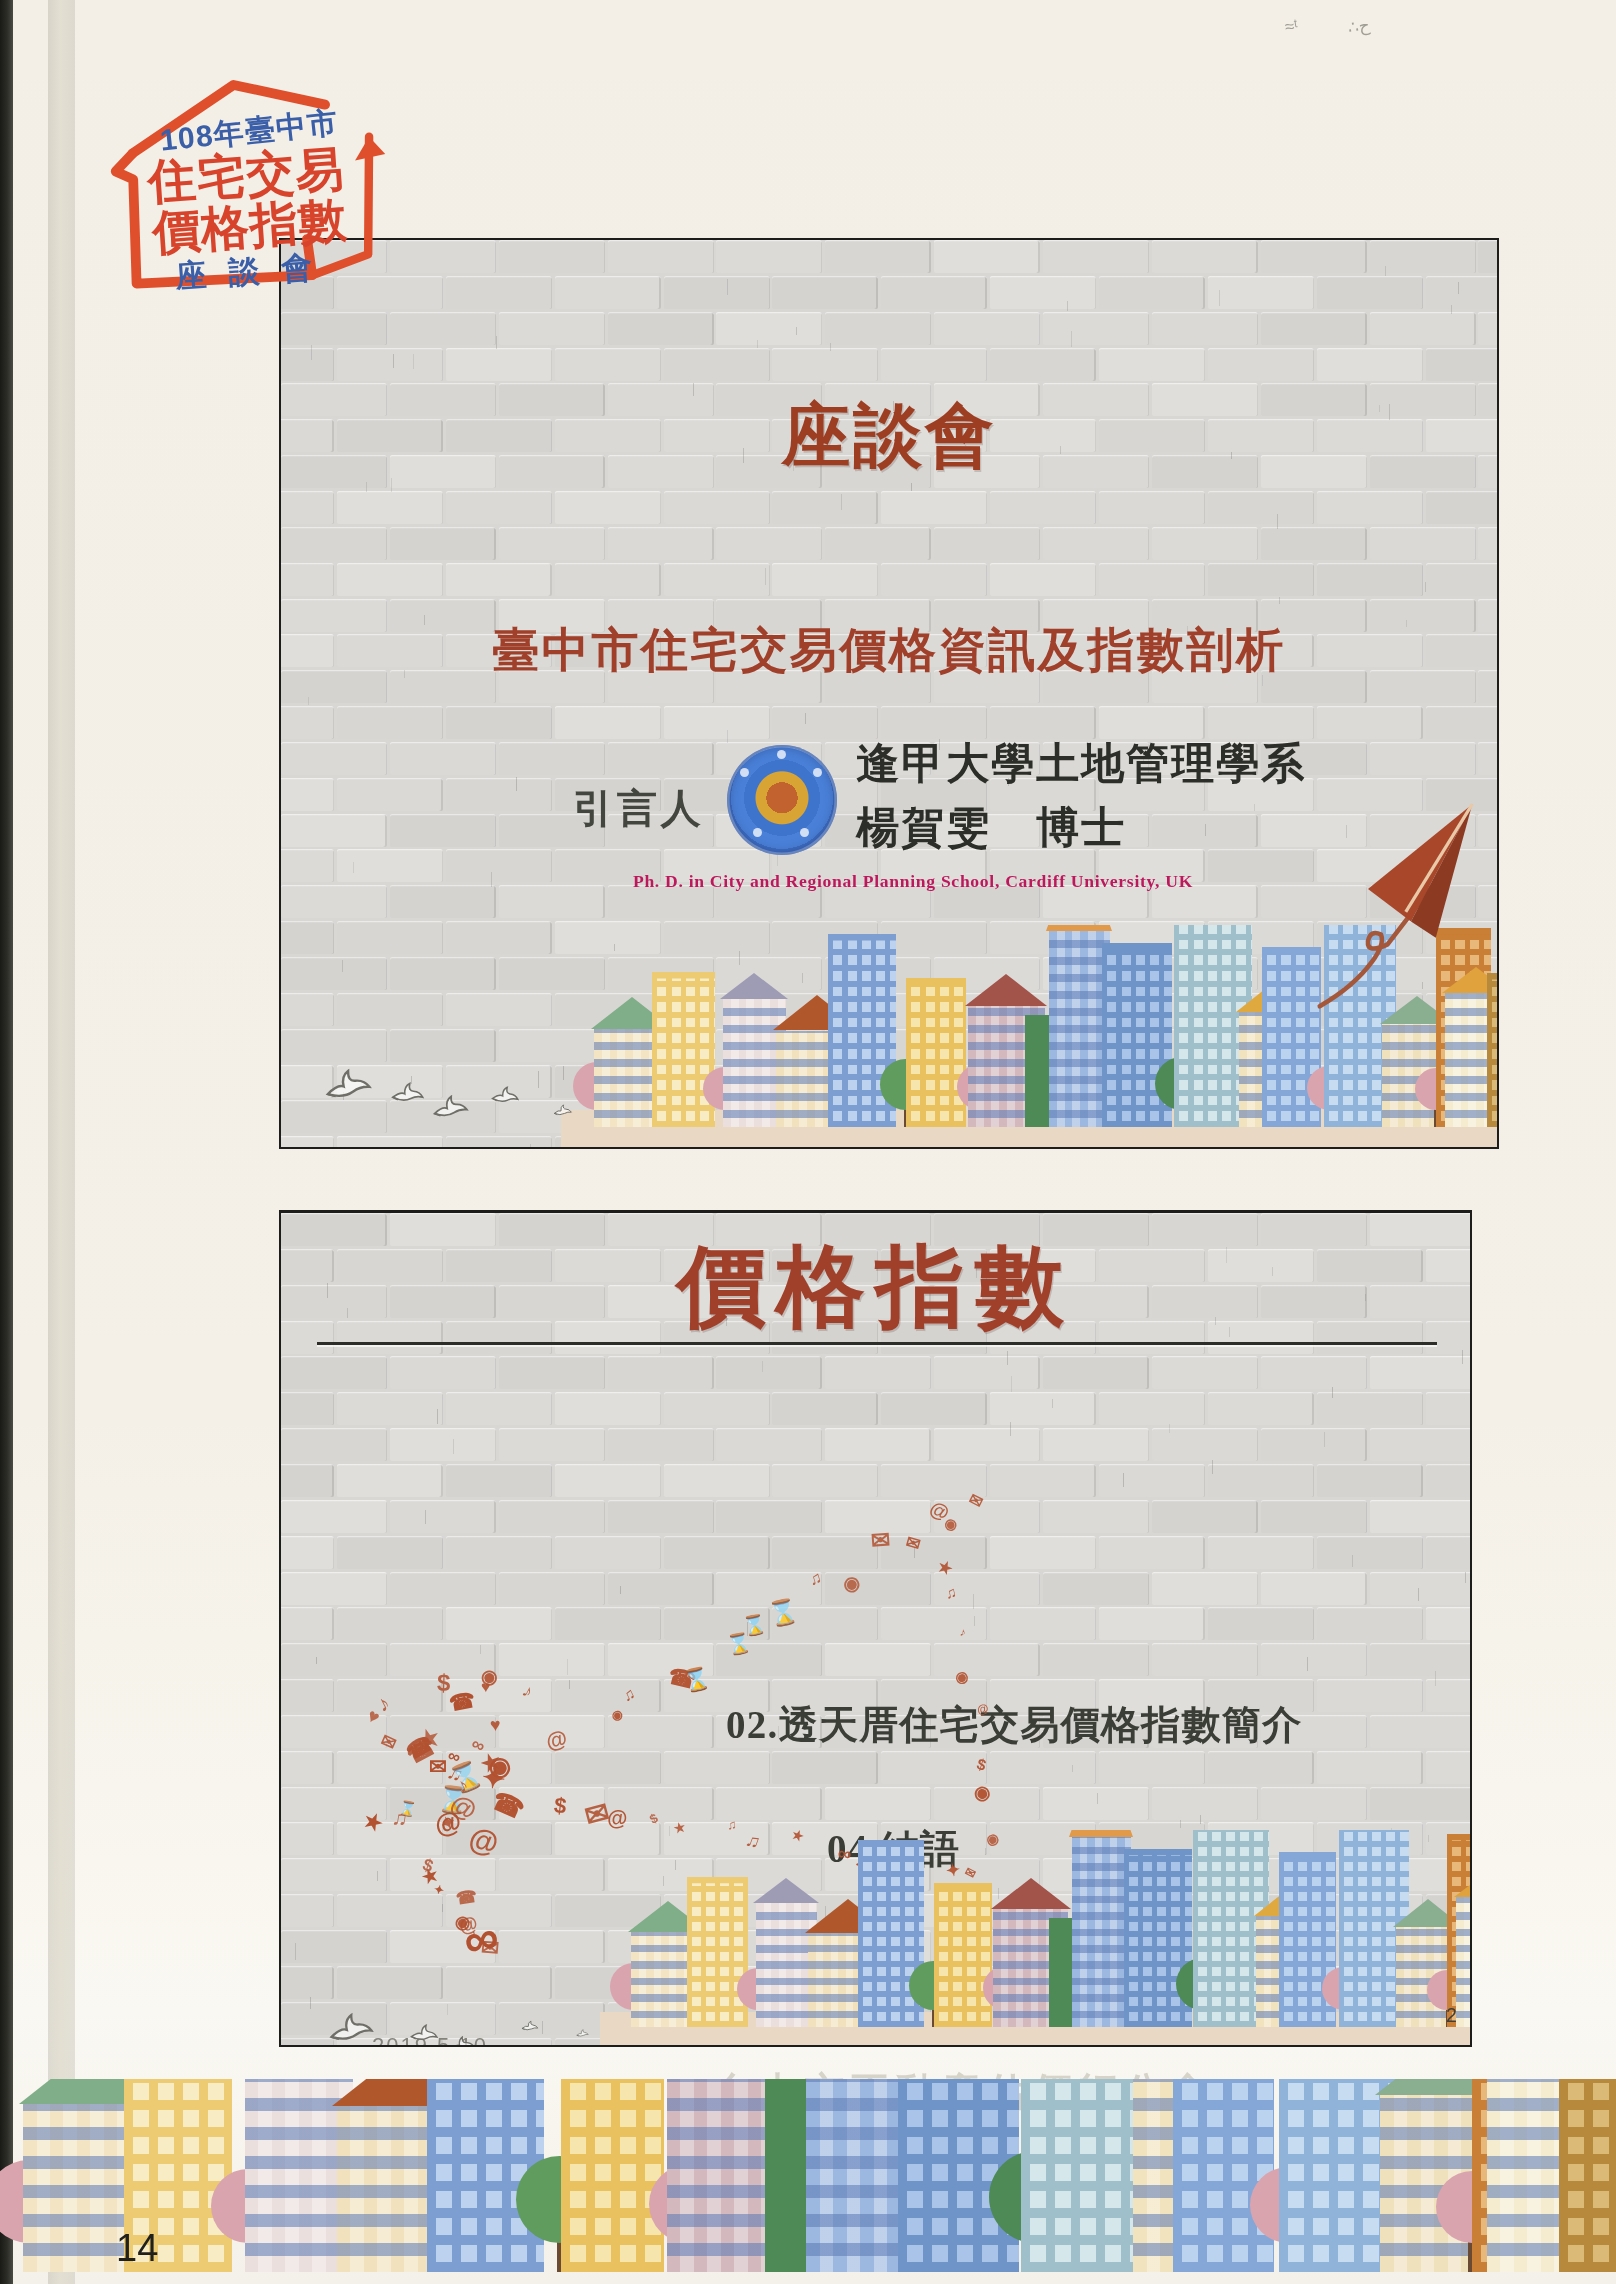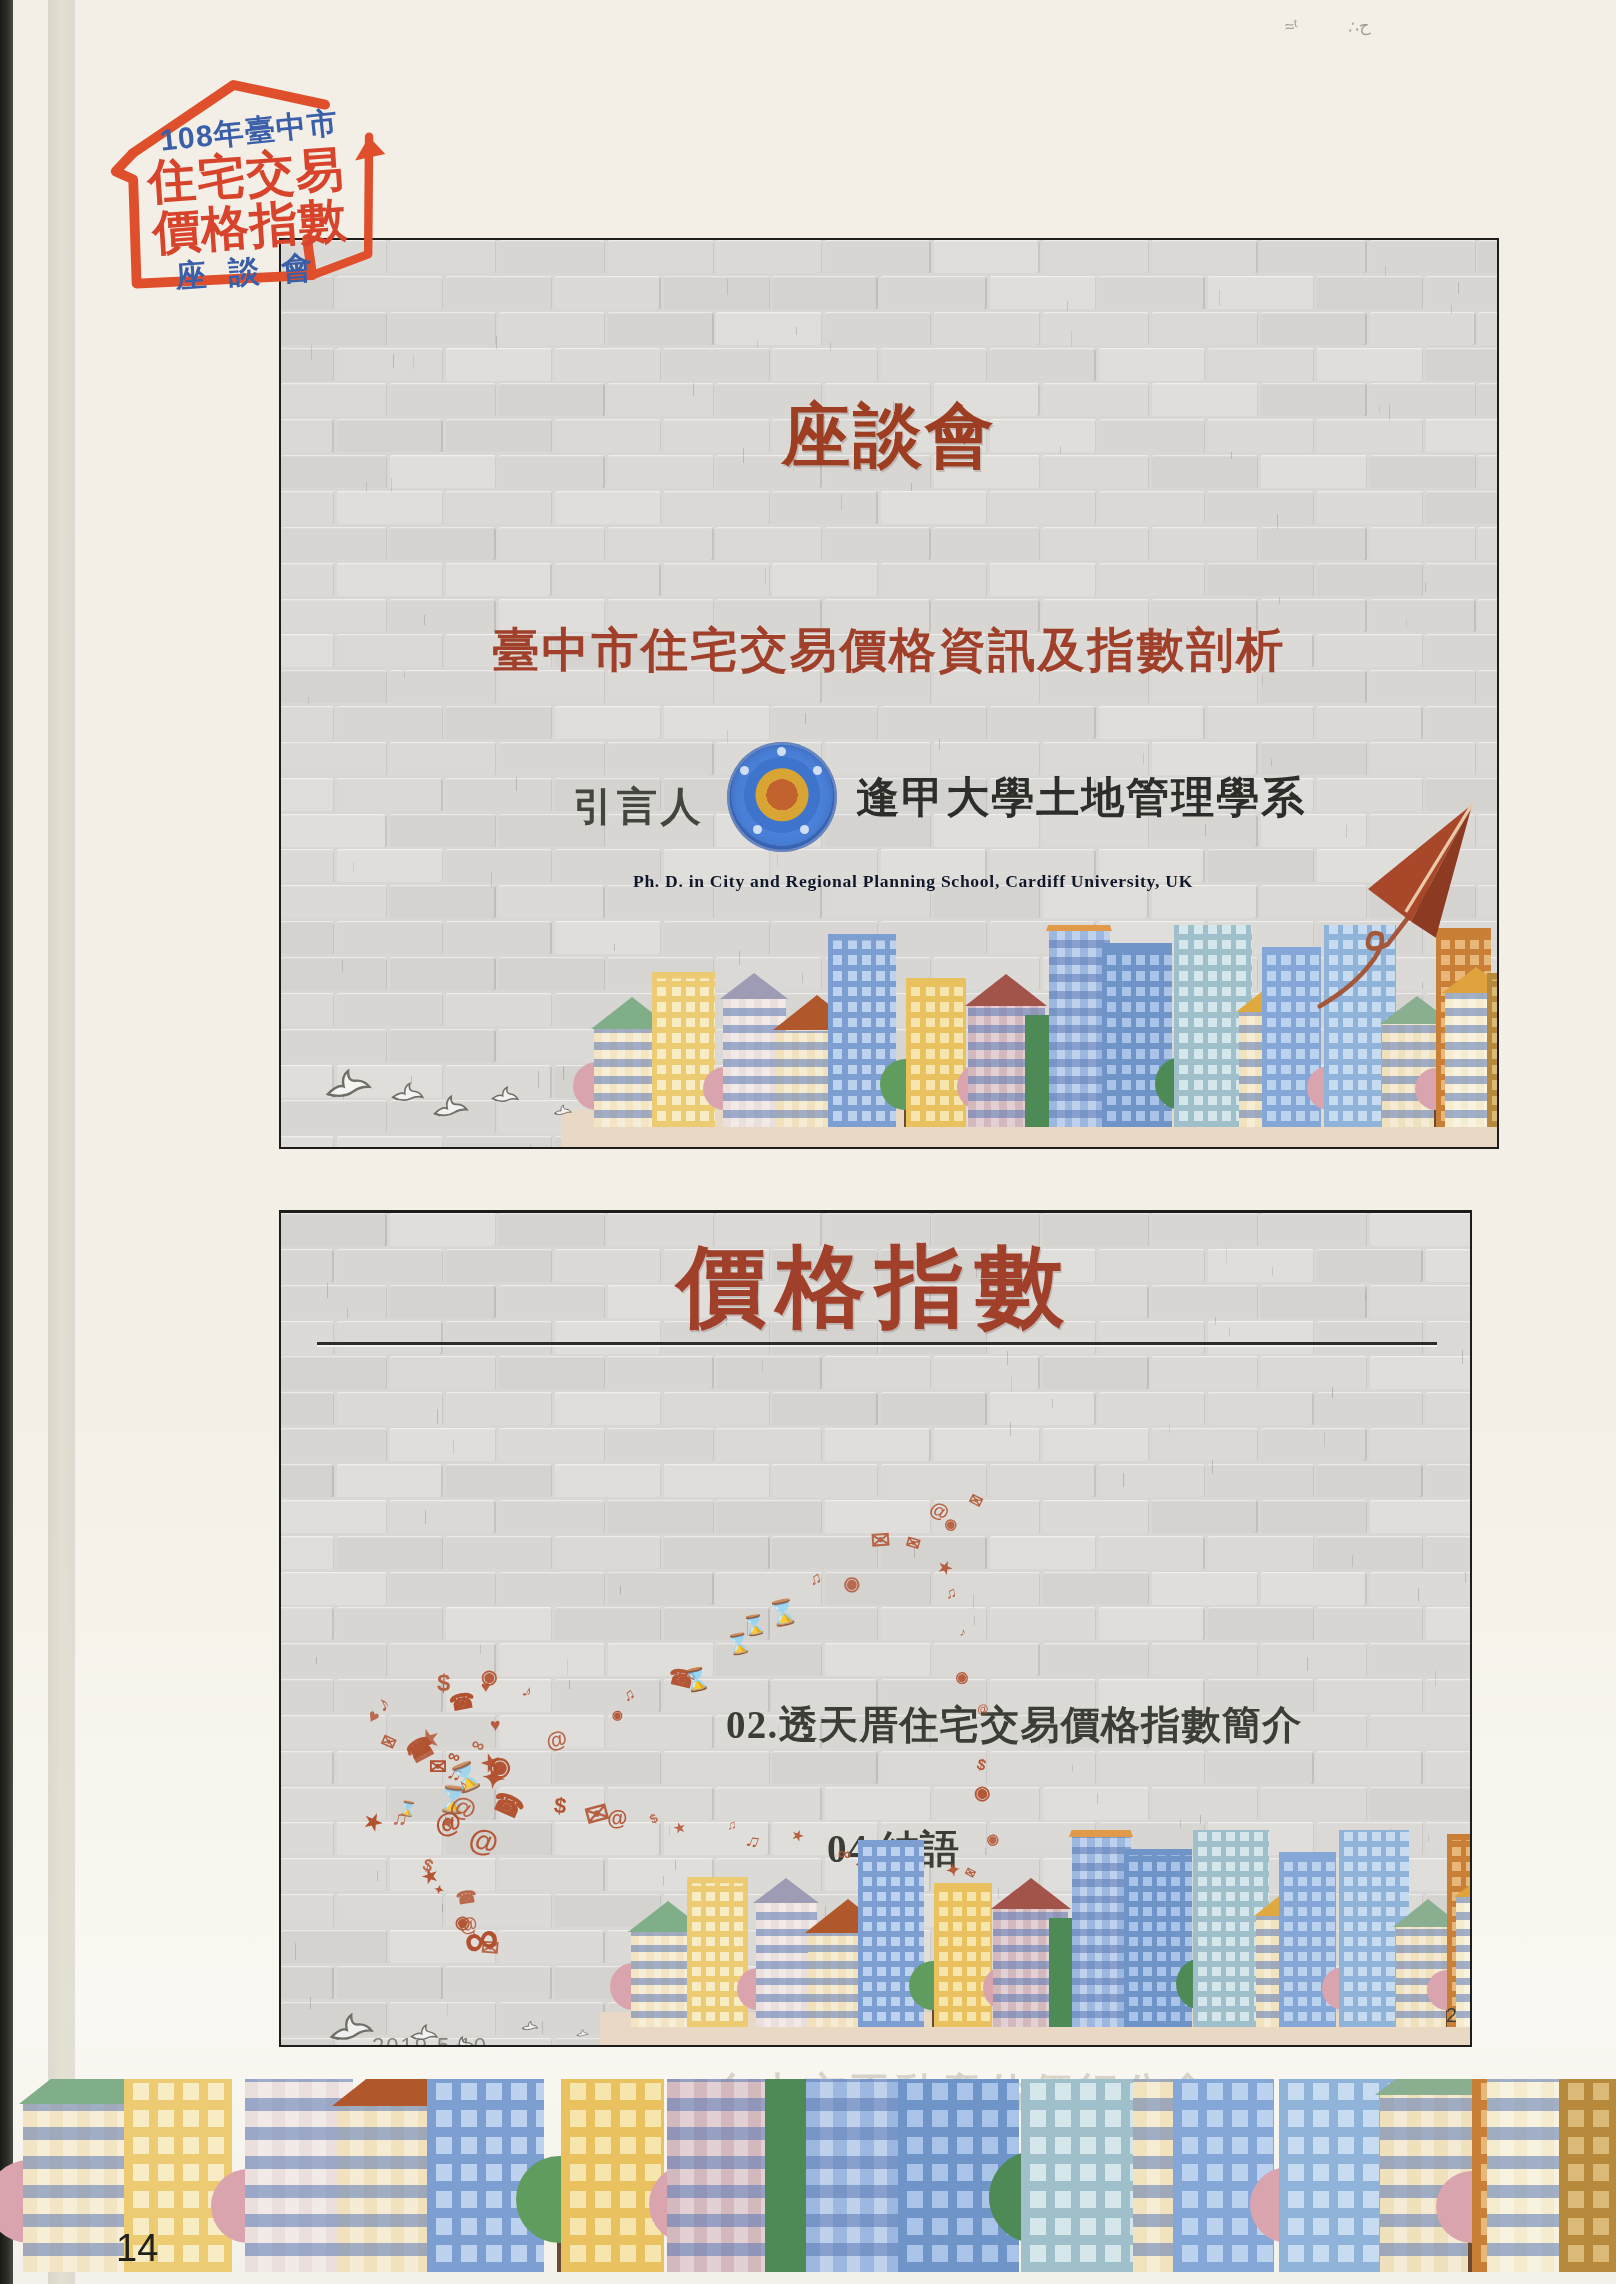--- a/index.html
+++ b/index.html
@@ -33,21 +33,21 @@
   .presenter-label{font-size:40px;color:#43463e;font-weight:700;letter-spacing:3.9px;margin-right:22px;margin-top:18px;}
   .fcu-logo{width:110px;height:110px;border-radius:50%;
     background:radial-gradient(circle at 50% 48%,#c2622f 0 15.6px,#d8a433 15.6px 26px,#3f74cc 27px 38px,#4a80d8 38px 51px,#3e6cc0 51px);
     box-shadow:inset 0 0 0 2.6px rgba(255,255,255,.25), inset 0 0 11.7px rgba(20,40,90,.5);
     position:relative;flex:0 0 auto;}
   .fcu-logo i{position:absolute;width:9px;height:9px;border-radius:50%;background:rgba(255,255,255,.75);}
   .org-block{margin-left:19.6px;color:#2c2f29;font-weight:800;}
   .org-line{font-size:43px;letter-spacing:2px;line-height:1.0;}
   .name-line{font-size:43px;letter-spacing:2px;margin-top:14.3px;}
   .credential{position:absolute;top:631px;left:306px;width:652px;text-align:center;
-    font-family:"Liberation Serif",serif;font-weight:700;font-size:17.6px;color:#0f172a;letter-spacing:0.7px;}
+    font-family:"Liberation Serif",serif;font-weight:700;font-size:17.6px;color:#be185d;letter-spacing:0.7px;}
   
   .s2-title{position:absolute;top:14.3px;left:0;width:100%;text-align:center;
     color:#a1402a;font-weight:800;font-size:89px;letter-spacing:10.4px;
     font-family:"Liberation Serif",serif;text-shadow:1.3px 2px 0 rgba(60,30,18,.18);}
   .s2-divider{position:absolute;top:129px;left:36px;width:1120px;height:2.6px;background:#2c2c28;
     box-shadow:0 2px 0 rgba(255,255,255,.65);}
   .outline-item{position:absolute;color:#3a3e36;font-weight:800;font-size:39px;letter-spacing:1.3px;
     font-family:"Liberation Serif",serif;line-height:78px;}
   .oi1{left:413px;top:207px;}
   .oi2{left:442px;top:321px;}
@@ -501,20 +501,21 @@
         <div class="presenter-label">引言人</div>
         <div class="fcu-logo">
           <i style="left:13px;top:23.5px;"></i>
             <i style="left:86px;top:23.5px;"></i>
           <i style="left:50px;top:5.2px;"></i>
             <i style="left:26px;top:83px;"></i>
             <i style="left:73px;top:83px;"></i>
         </div>
         <div class="org-block">
           <div class="org-line">逢甲大學土地管理學系</div>
+          <div class="name-line">楊賀雯　博士</div>
         </div>
       </div>
       <div class="credential">Ph. D. in City and Regional Planning School, Cardiff University, UK</div>
 
       <svg class="plane" viewBox="0 0 270 340">
         <path d="M18 330 Q70 300 98 262 Q118 235 112 220 Q96 212 92 230 Q90 250 122 235 L212 118" fill="none" stroke="#a5573a" stroke-width="7" stroke-linecap="round"></path>
         <polygon points="92,150 252,20 158,200" fill="#a8472a"></polygon>
         <polygon points="158,200 252,20 196,225" fill="#8c3a22"></polygon>
         <path d="M252 20 L150 185" stroke="#e9c9a8" stroke-width="5"></path>
       </svg>

